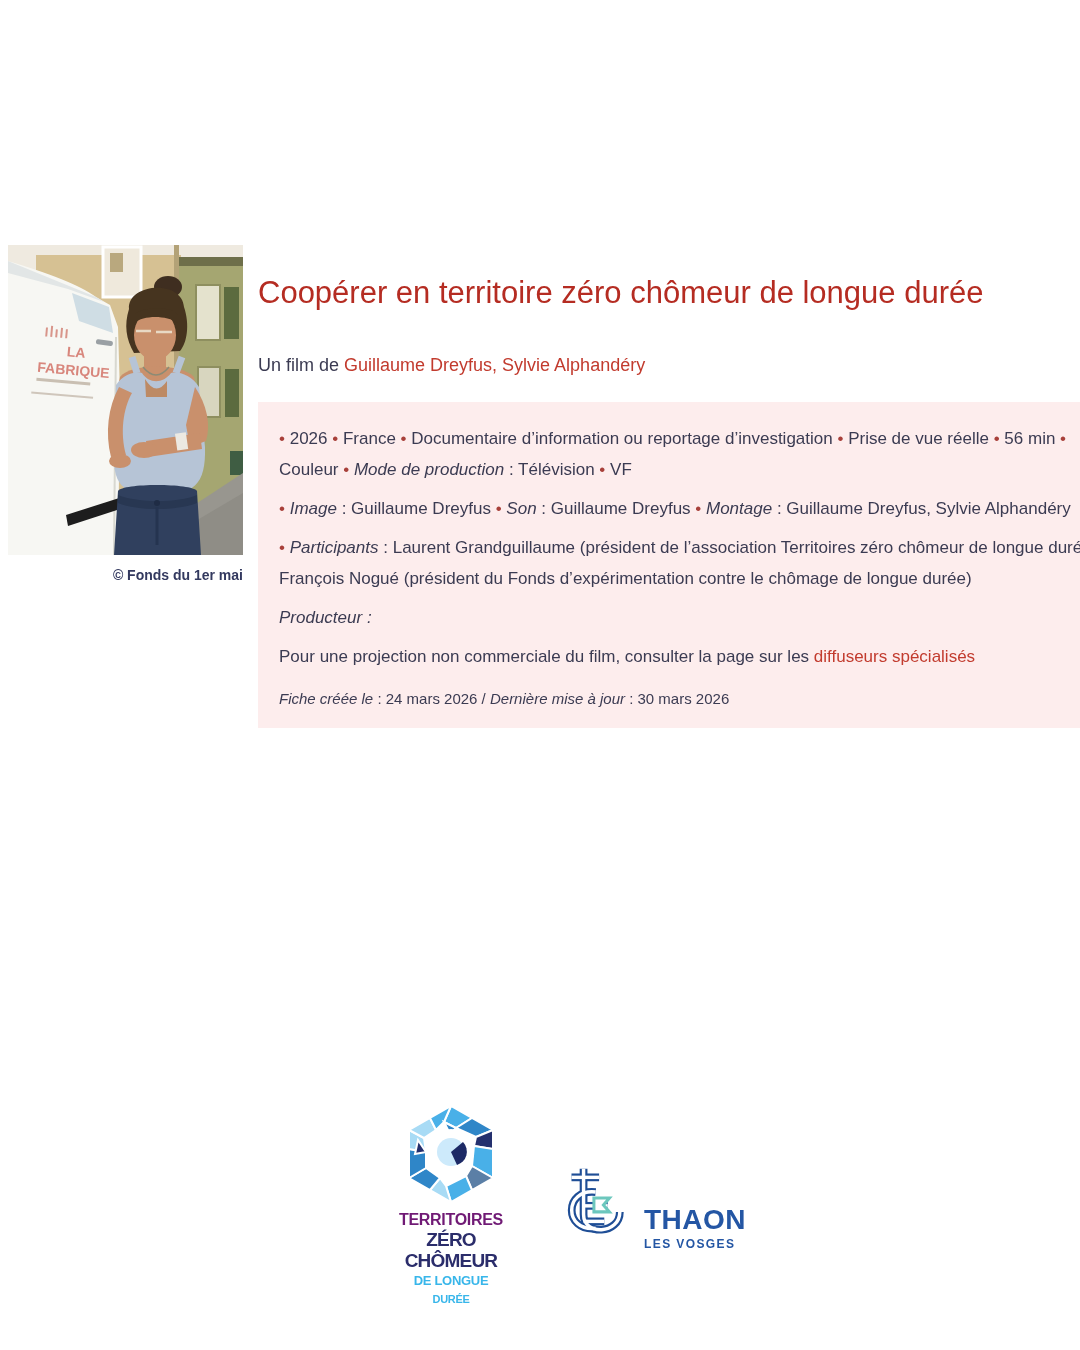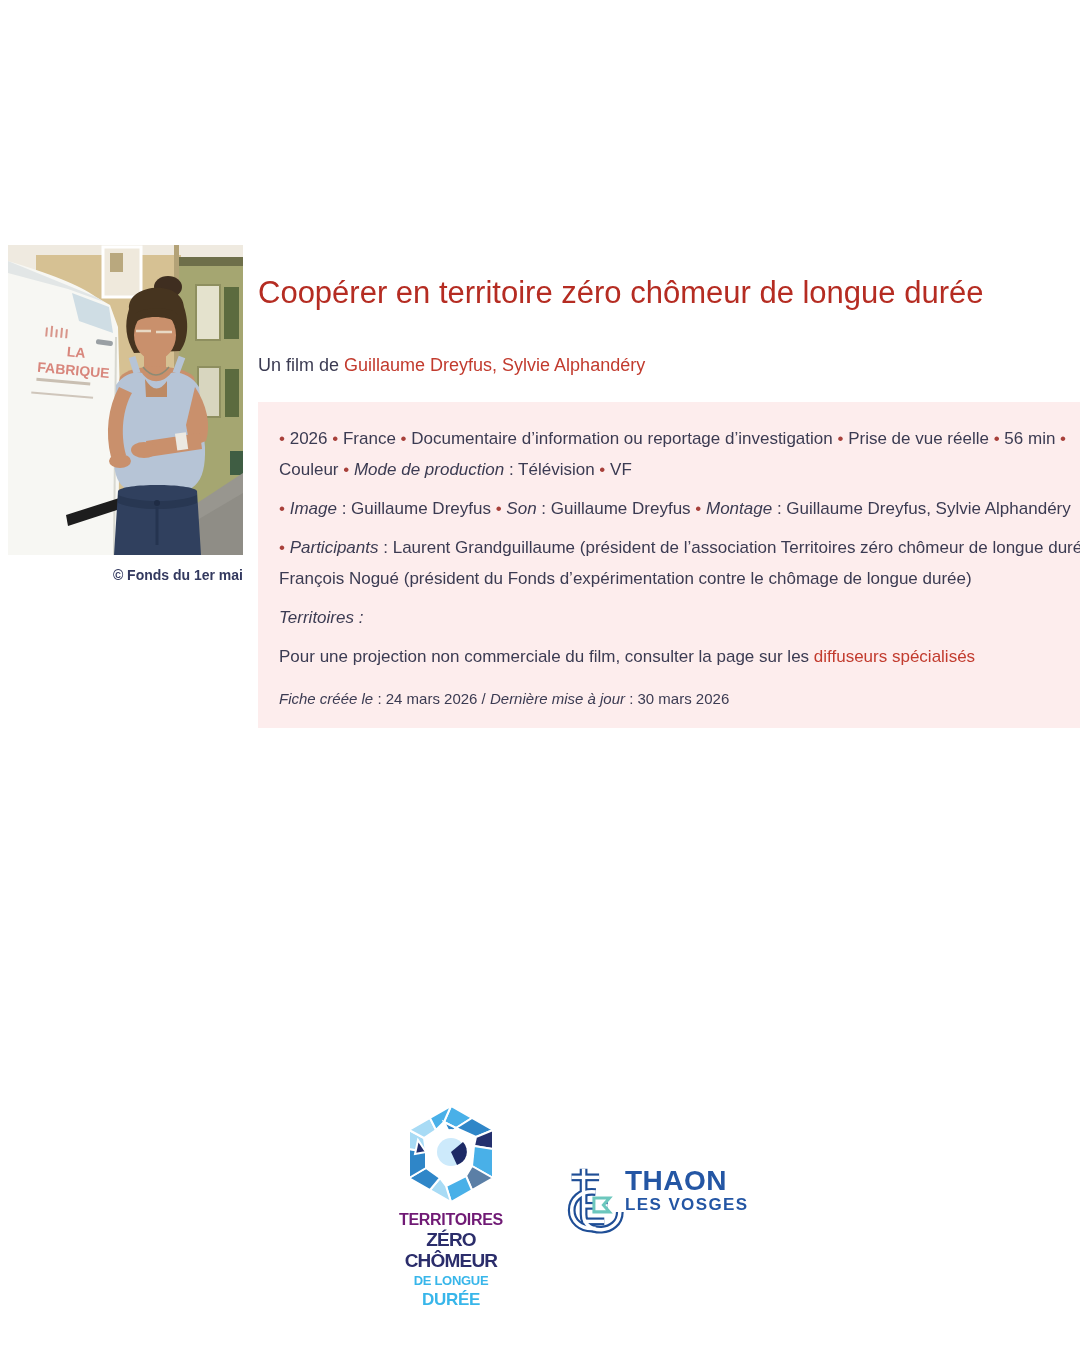--- a/index.html
+++ b/index.html
@@ -30,25 +30,25 @@
   .summary{margin:29px 0 0;width:805px;font-size:17px;line-height:31.5px;color:#2d2d38;}
   .hl{background:#e6d2f2;padding:3px 3px;box-decoration-break:clone;-webkit-box-decoration-break:clone;}
 
   
   .logos{position:absolute;left:0;top:1104px;width:1080px;height:210px;}
   .tzcld{position:absolute;left:383px;top:0;width:136px;text-align:center;}
   .tz-hex{display:block;margin:0 auto;}
   .tz-l1{margin-top:7px;font-size:16px;font-weight:bold;color:#701a75;letter-spacing:-0.3px;line-height:18px;}
   .tz-l2{font-size:19px;font-weight:bold;color:#2b2d6b;letter-spacing:-0.8px;line-height:21px;}
   .tz-l3{font-size:13px;font-weight:bold;color:#38b6ea;letter-spacing:-0.3px;line-height:19px;}
-  .tz-l4{font-size:17px;font-weight:bold;color:#38b6ea;letter-spacing:-0.3px;line-height:19px;}
-  .thaon{position:absolute;left:543px;top:58px;display:flex;align-items:flex-start;gap:0;}
+  .tz-l4{font-size:11px;font-weight:bold;color:#38b6ea;letter-spacing:-0.3px;line-height:19px;}
+  .thaon{position:absolute;left:543px;top:58px;display:flex;align-items:flex-end;gap:19px;}
   .thaon-text{padding-top:4px;}
   .thaon-name{font-size:28px;font-weight:bold;color:#2456a4;letter-spacing:0.5px;line-height:29px;}
-  .thaon-sub{font-size:17px;font-weight:bold;color:#2456a4;letter-spacing:1.4px;line-height:20px;}
+  .thaon-sub{font-size:12px;font-weight:bold;color:#2456a4;letter-spacing:1.4px;line-height:20px;}
 </style>
 </head>
 <body>
 
 <div class="page">
 
   <figure class="photo-block" style="margin:0;">
     <div class="photo">
       <svg viewBox="0 0 235 310" width="235" height="310">
 
@@ -123,21 +123,21 @@
 
   <div class="content">
     <h1 class="title">Coopérer en territoire zéro chômeur de longue durée</h1>
 
     <p class="byline"><span>Un film de </span><span class="names">Guillaume Dreyfus, Sylvie Alphandéry</span></p>
 
     <div class="infobox">
       <p class="meta"><span class="run-bullet">• </span><span class="run-text">2026</span><span class="run-bullet"> • </span><span class="run-text">France</span><span class="run-bullet"> • </span><span class="run-text">Documentaire d’information ou reportage d’investigation</span><span class="run-bullet"> • </span><span class="run-text">Prise de vue réelle</span><span class="run-bullet"> • </span><span class="run-text">56 min</span><span class="run-bullet"> • </span><span class="run-text">Couleur</span><span class="run-bullet"> • </span><span class="run-italic">Mode de production</span><span class="run-text"> : Télévision</span><span class="run-bullet"> • </span><span class="run-text">VF</span></p>
       <p class="meta"><span class="run-bullet">• </span><span class="run-italic">Image</span><span class="run-text"> : Guillaume Dreyfus</span><span class="run-bullet"> • </span><span class="run-italic">Son</span><span class="run-text"> : Guillaume Dreyfus</span><span class="run-bullet"> • </span><span class="run-italic">Montage</span><span class="run-text"> : Guillaume Dreyfus, Sylvie Alphandéry</span></p>
       <p class="meta"><span class="run-bullet">• </span><span class="run-italic">Participants</span><span class="run-text"> : Laurent Grandguillaume (président de l’association Territoires zéro chômeur de longue durée), François Nogué (président du Fonds d’expérimentation contre le chômage de longue durée)</span></p>
-      <p class="meta producer-label"><span class="run-italic">Territoires :</span></p>
+      <p class="meta producer-label"><span class="run-italic">Producteur :</span></p>
       <p class="meta"><span class="run-text">Pour une projection non commerciale du film, consulter la page sur les </span><span class="run-link">diffuseurs spécialisés</span></p>
       <p class="meta dates"><span class="run-italic">Fiche créée le</span><span class="run-text"> : 24 mars 2026 / </span><span class="run-italic">Dernière mise à jour</span><span class="run-text"> : 30 mars 2026</span></p>
     </div>
 
   </div>
 
   <div class="logos">
 
     <div class="tzcld">
       <svg class="tz-hex" viewBox="0 0 90 100" width="90" height="100">

